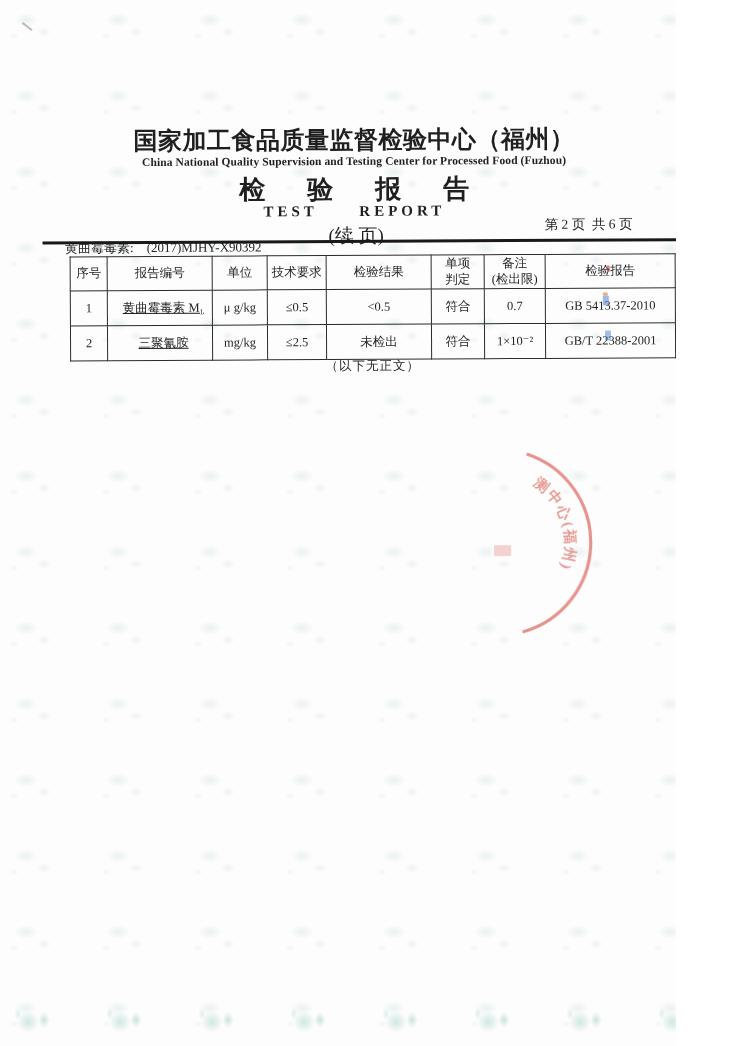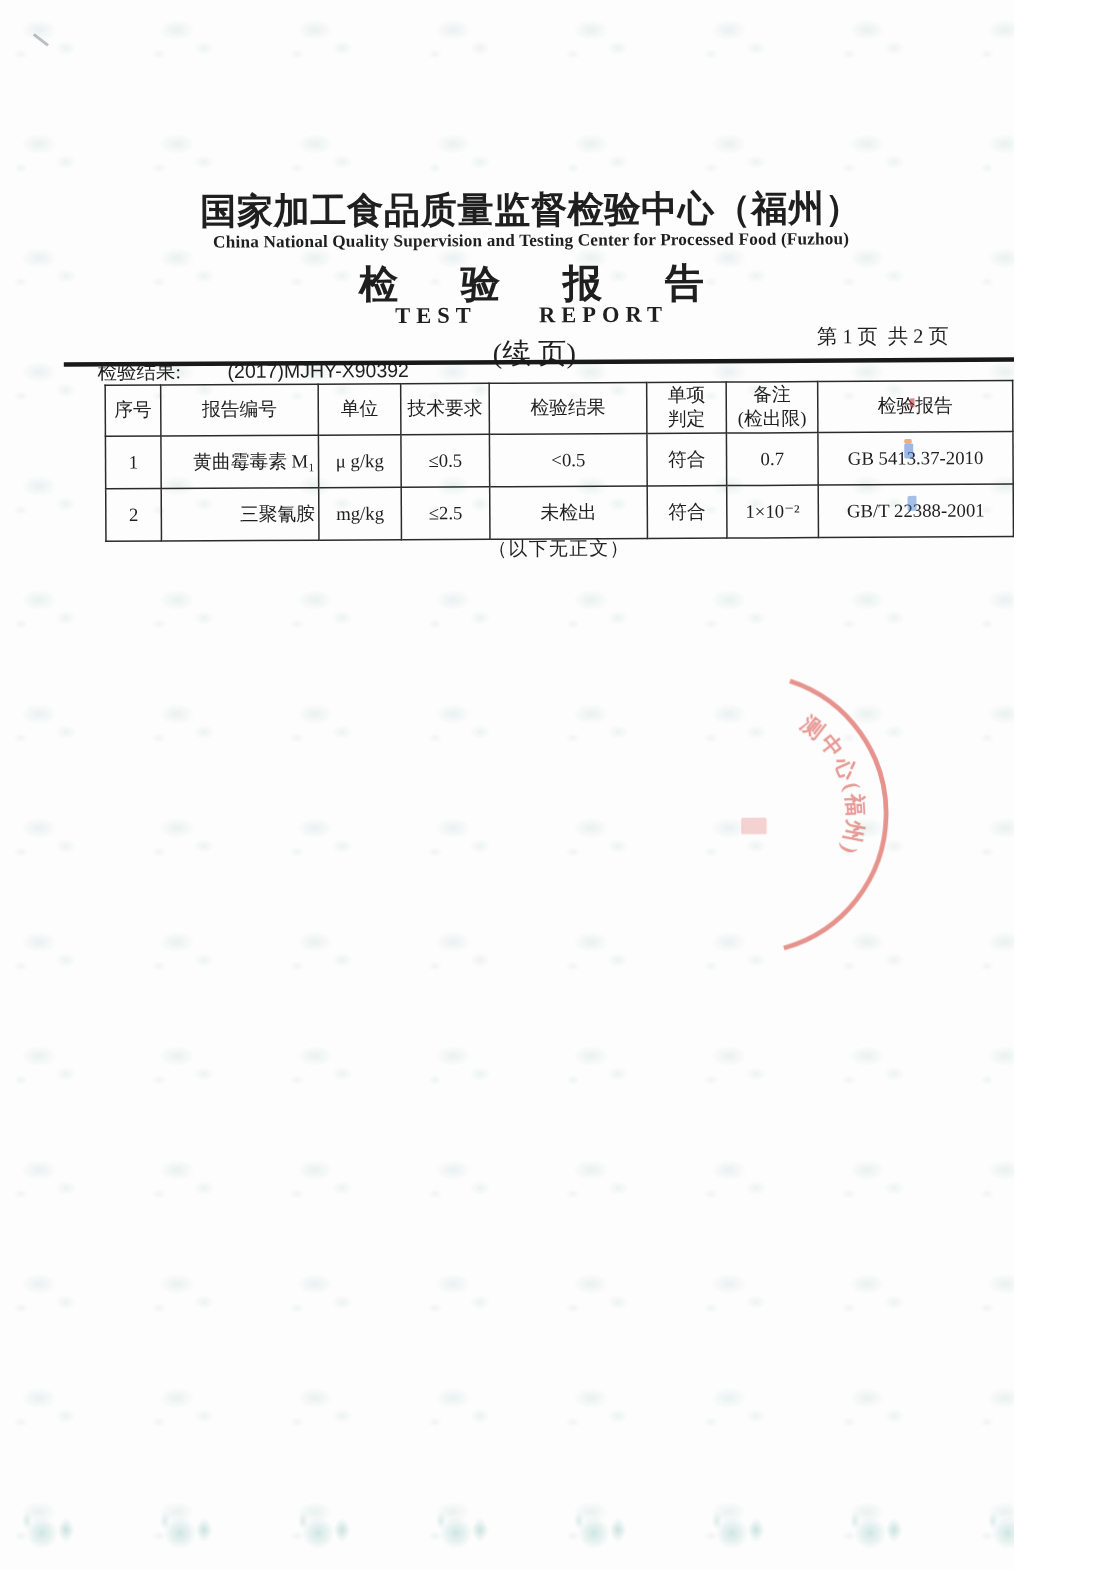--- a/index.html
+++ b/index.html
@@ -51,21 +51,21 @@
     letter-spacing:42px; padding-left:42px; box-sizing:border-box;
     white-space:nowrap;
   }
   .title-en {
     position:absolute; top:203px; left:-14px; width:740px;
     text-align:center; font-size:15px; font-weight:bold;
     letter-spacing:4px; word-spacing:34px; white-space:pre;
   }
 
   .meta-report-no { position:absolute; top:222px; left:47px; font-size:13px; white-space:pre; }
-  .meta-report-no .val { margin-left:31px; font-family:Liberation Sans, sans-serif; }
+  .meta-report-no .val { margin-left:13px; font-family:Liberation Serif, serif; }
   .meta-continuation { position:absolute; top:223px; left:330px; font-size:19px; white-space:pre;text-align:center; }
   .meta-page { position:absolute; top:217px; right:42px; font-size:13.5px; white-space:pre; }
 
   .rule {
     position:absolute; top:240px; left:44px; width:694px; height:3.2px;
     background:#191919;
   }
 
   .report-table {
     position:absolute; top:255px; left:71px;
@@ -73,21 +73,21 @@
     font-size:12.5px;
   }
   .report-table th, .report-table td {
     border:1.5px solid #2b2b2b;
     text-align:center; vertical-align:middle;
     padding:0 2px; font-weight:normal;
     overflow:hidden;
   }
   .report-table th { height:33px; line-height:1.25; white-space:pre-line; }
   .report-table td { height:34px; }
-  .report-table td.cell-item { text-align:right; padding-left:9px; }
+  .report-table td.cell-item { text-align:center; padding-left:9px;text-decoration:underline; }
 
   .end-note {
     position:absolute; top:358px; left:71px; width:605px;
     text-align:center; font-size:12.5px; letter-spacing:1px;
   }
 
   .stamp { position:absolute; top:436px; left:436px; opacity:.85; filter:blur(0.4px); }
 
   .artifact { position:absolute; z-index:2; pointer-events:none; }
   .art-scratch { left:24px; top:24px; width:12px; height:1.5px; background:rgba(120,130,142,.5); transform:rotate(38deg); }
@@ -101,24 +101,24 @@
 
 <div class="page">
   <div class="content">
 
     <div class="org-cn">国家加工食品质量监督检验中心（福州）</div>
     <div class="org-en">China National Quality Supervision and Testing Center for Processed Food (Fuzhou)</div>
     <div class="title-cn">检验报告</div>
     <div class="title-en">TEST REPORT</div>
 
     <div class="meta-report-no">
-      <span>检验结果:</span><span class="val">(2017)MJHY-X90392</span>
+      <span>黄曲霉毒素:</span><span class="val">(2017)MJHY-X90392</span>
     </div>
     <div class="meta-continuation">(续 页)</div>
-    <div class="meta-page">第 1 页  共 2 页</div>
+    <div class="meta-page">第 2 页  共 6 页</div>
 
     <div class="rule"></div>
 
     <table class="report-table">
       <colgroup>
         <col style="width:37px">
           <col style="width:105px">
           <col style="width:55px">
           <col style="width:59px">
         <col style="width:105px">

